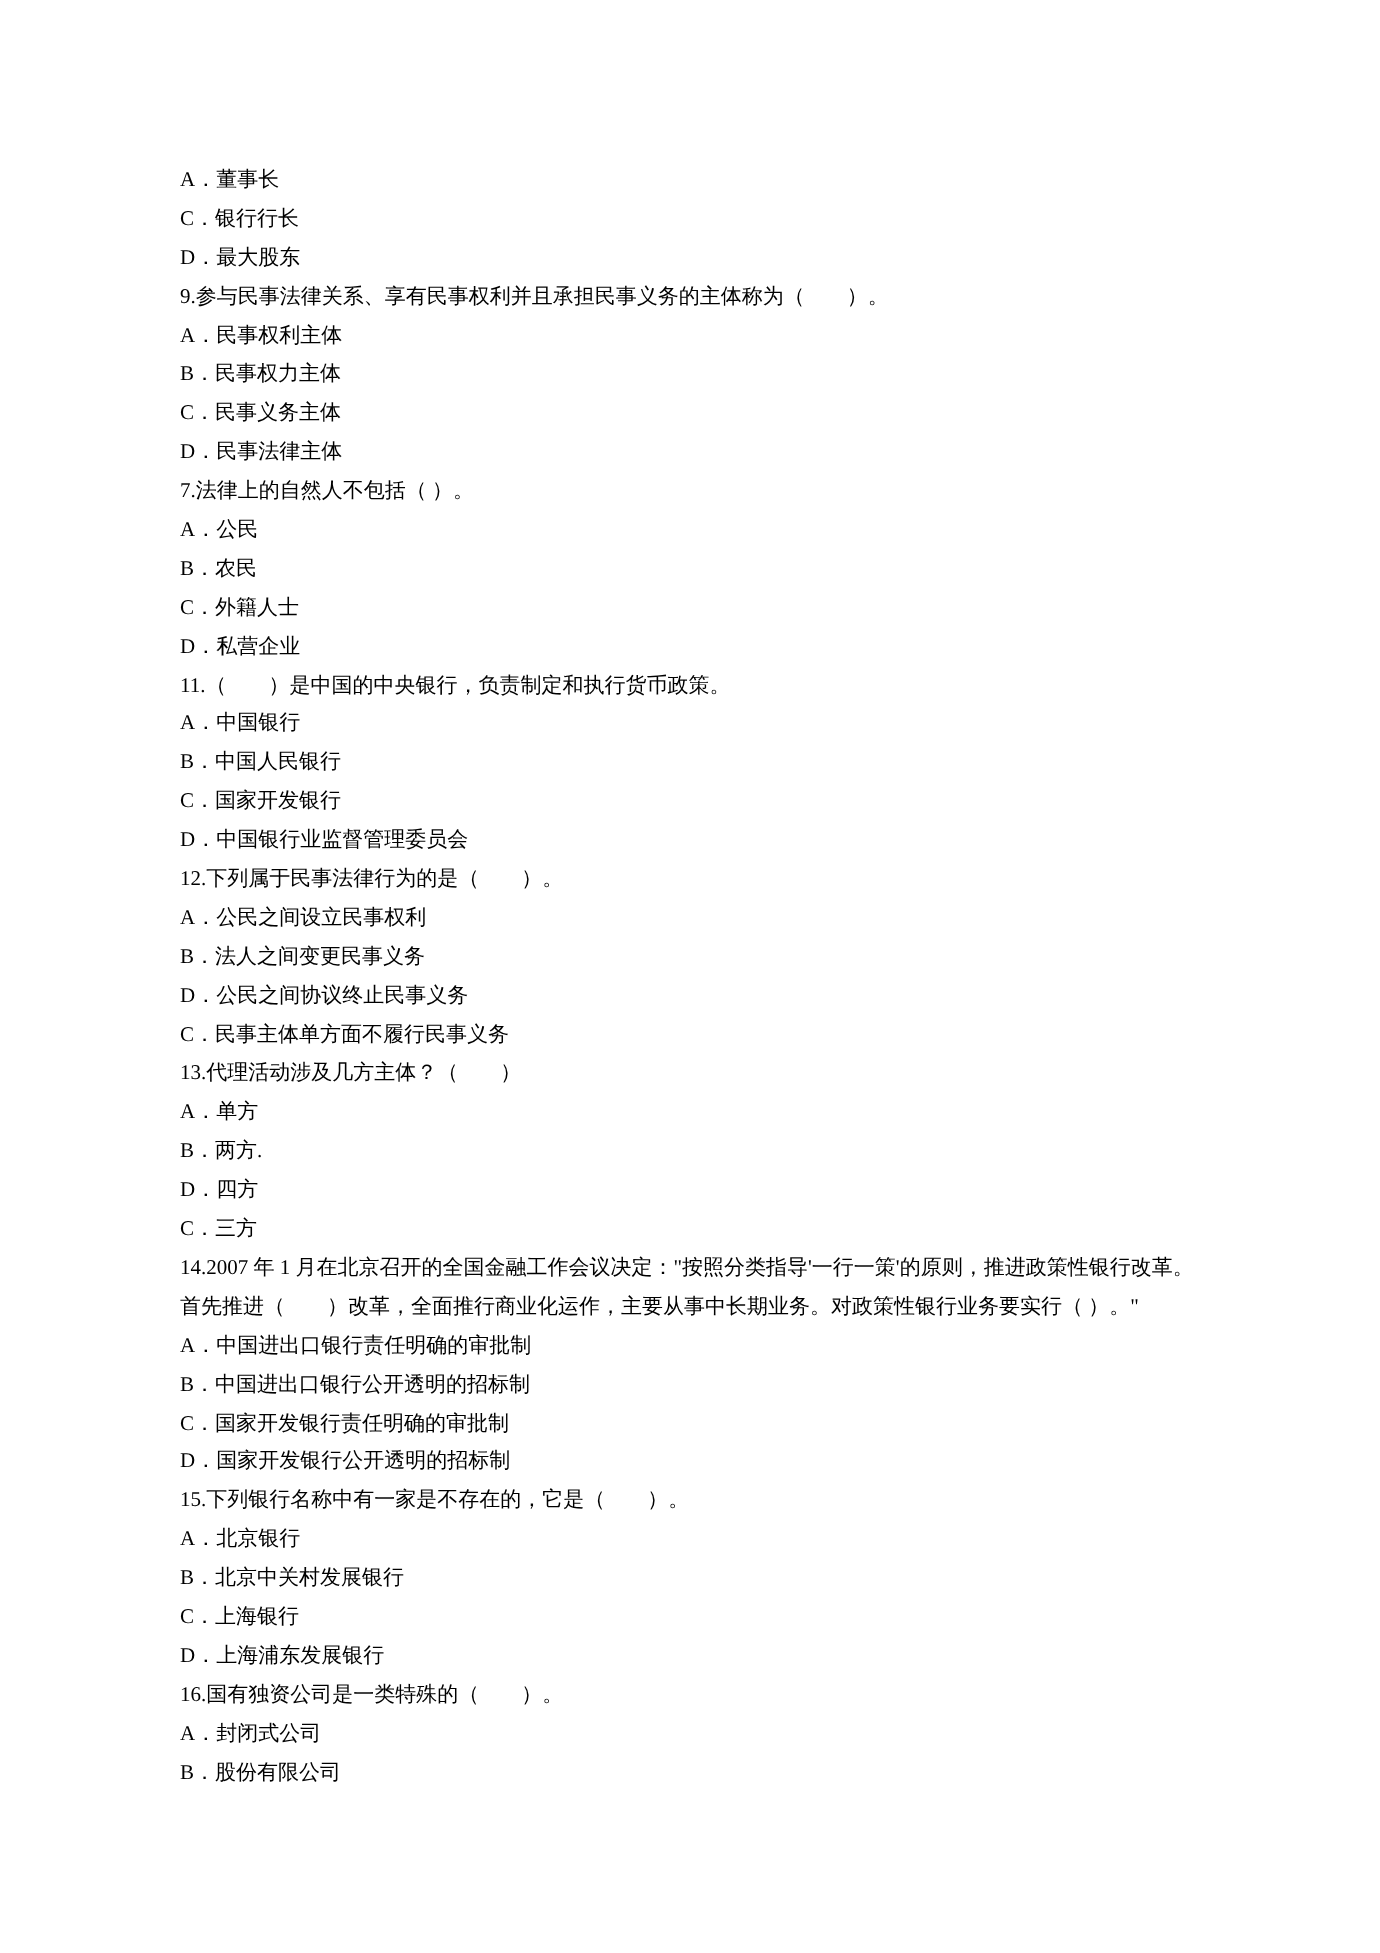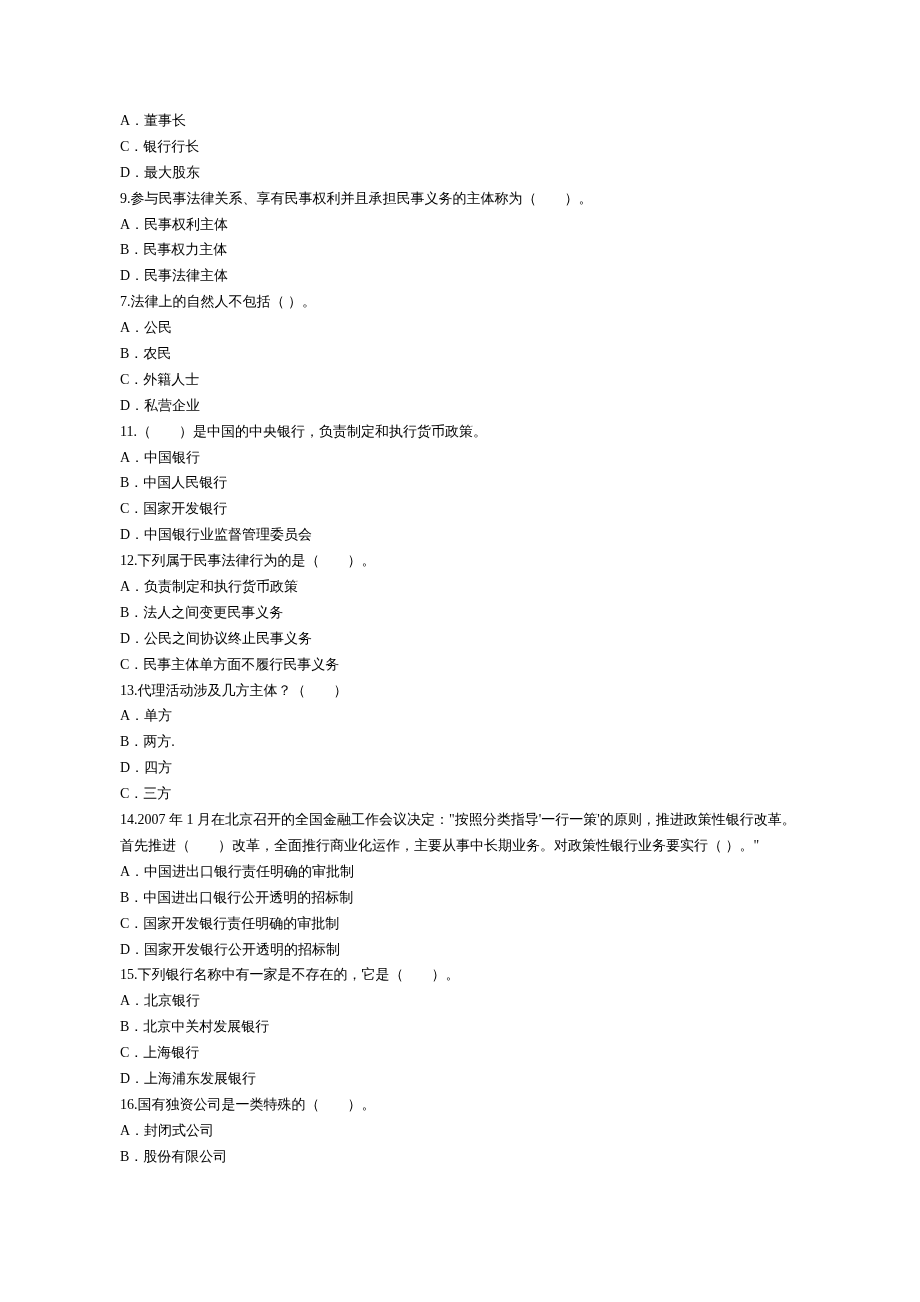--- a/index.html
+++ b/index.html
@@ -25,33 +25,34 @@
 </head>
 <body>
 
 <div class="page">
   <span class="line">A．董事长</span>
   <span class="line">C．银行行长</span>
   <span class="line">D．最大股东</span>
   <span class="line">9.参与民事法律关系、享有民事权利并且承担民事义务的主体称为（　　）。</span>
   <span class="line">A．民事权利主体</span>
   <span class="line">B．民事权力主体</span>
+  <span class="line">C．民事义务主体</span>
   <span class="line">D．民事法律主体</span>
   <span class="line">7.法律上的自然人不包括（ ）。</span>
   <span class="line">A．公民</span>
   <span class="line">B．农民</span>
   <span class="line">C．外籍人士</span>
   <span class="line">D．私营企业</span>
   <span class="line">11.（　　）是中国的中央银行，负责制定和执行货币政策。</span>
   <span class="line">A．中国银行</span>
   <span class="line">B．中国人民银行</span>
   <span class="line">C．国家开发银行</span>
   <span class="line">D．中国银行业监督管理委员会</span>
   <span class="line">12.下列属于民事法律行为的是（　　）。</span>
-  <span class="line">A．负责制定和执行货币政策</span>
+  <span class="line">A．公民之间设立民事权利</span>
   <span class="line">B．法人之间变更民事义务</span>
   <span class="line">D．公民之间协议终止民事义务</span>
   <span class="line">C．民事主体单方面不履行民事义务</span>
   <span class="line">13.代理活动涉及几方主体？（　　）</span>
   <span class="line">A．单方</span>
   <span class="line">B．两方.</span>
   <span class="line">D．四方</span>
   <span class="line">C．三方</span>
   <span class="line">14.2007 年 1 月在北京召开的全国金融工作会议决定："按照分类指导'一行一策'的原则，推进政策性银行改革。首先推进（　　）改革，全面推行商业化运作，主要从事中长期业务。对政策性银行业务要实行（ ）。"</span>
   <span class="line">A．中国进出口银行责任明确的审批制</span>

